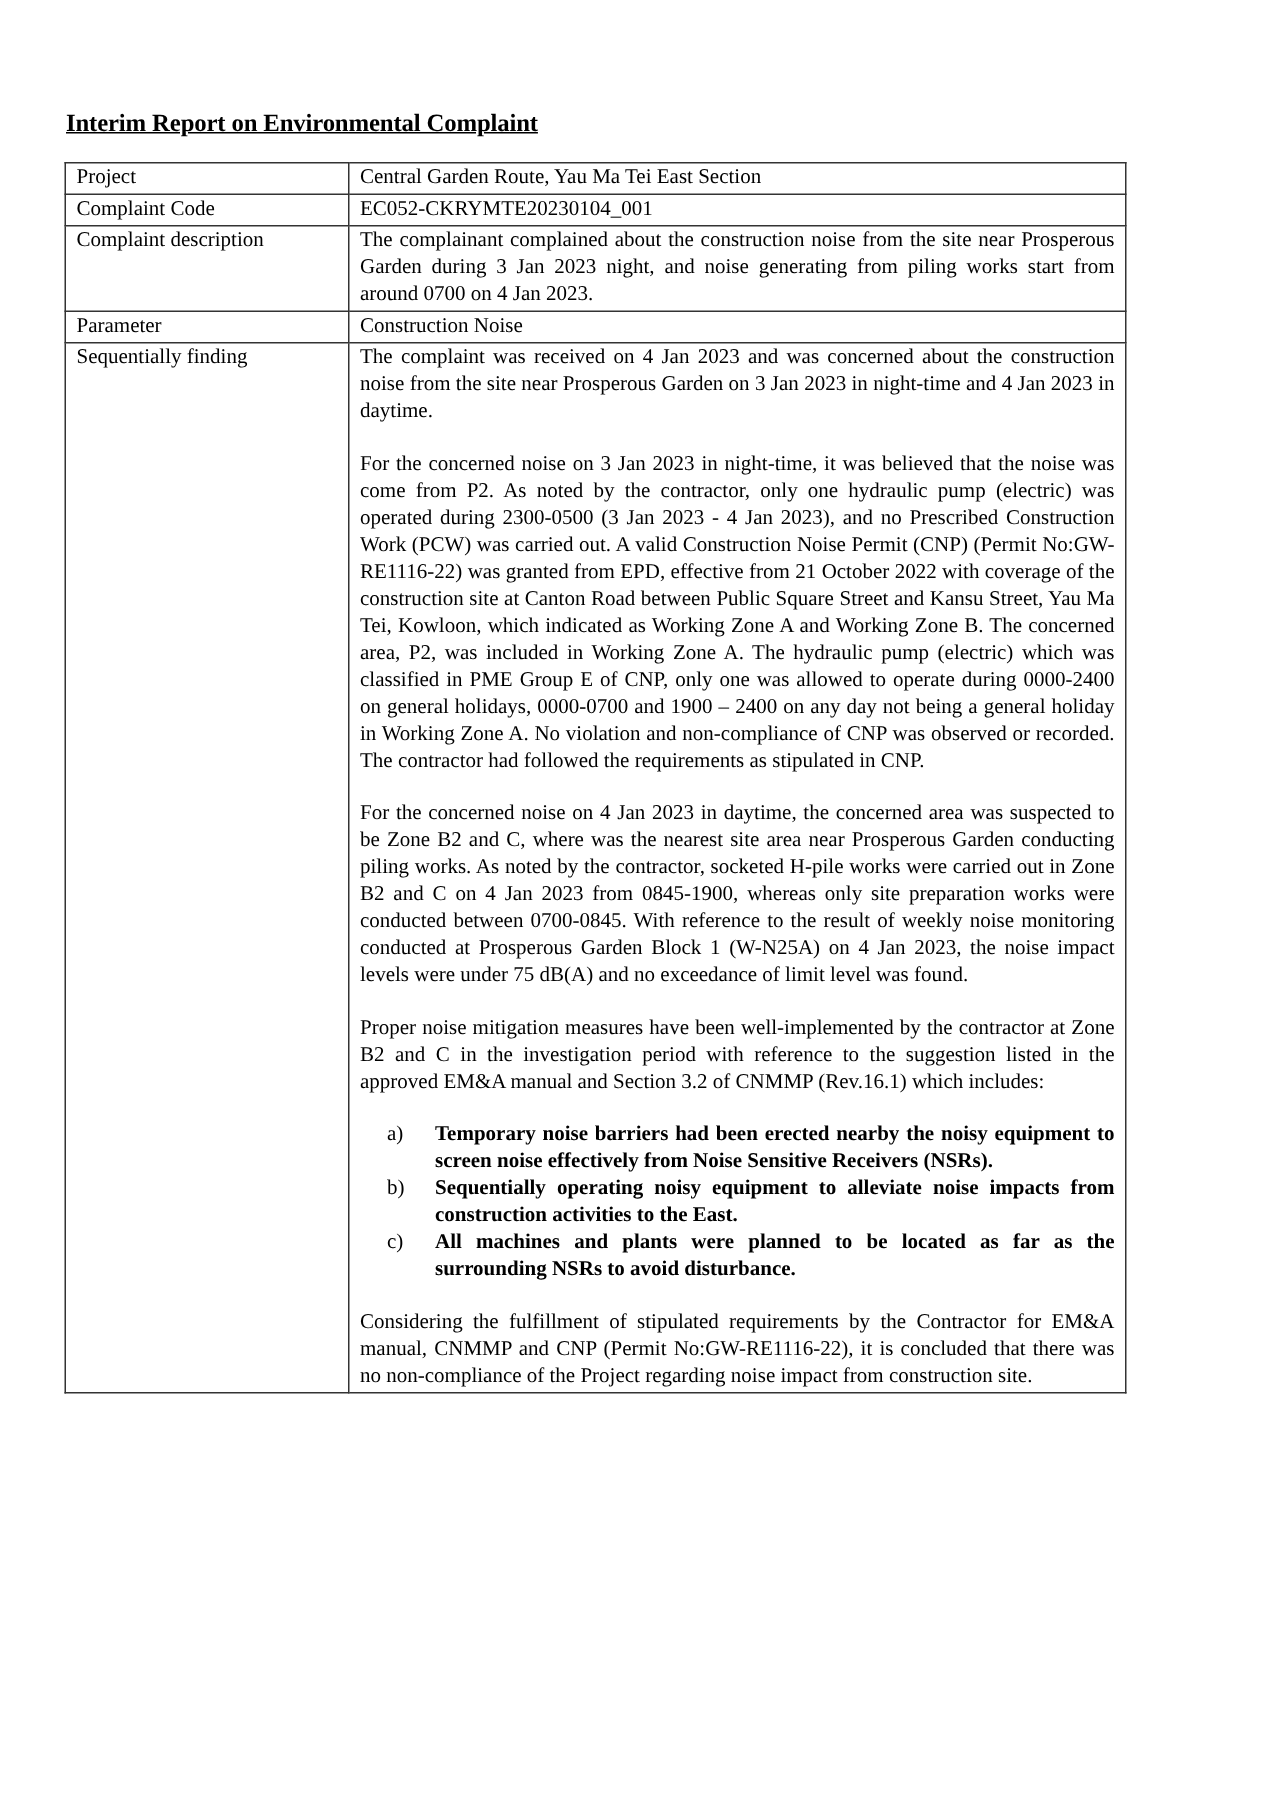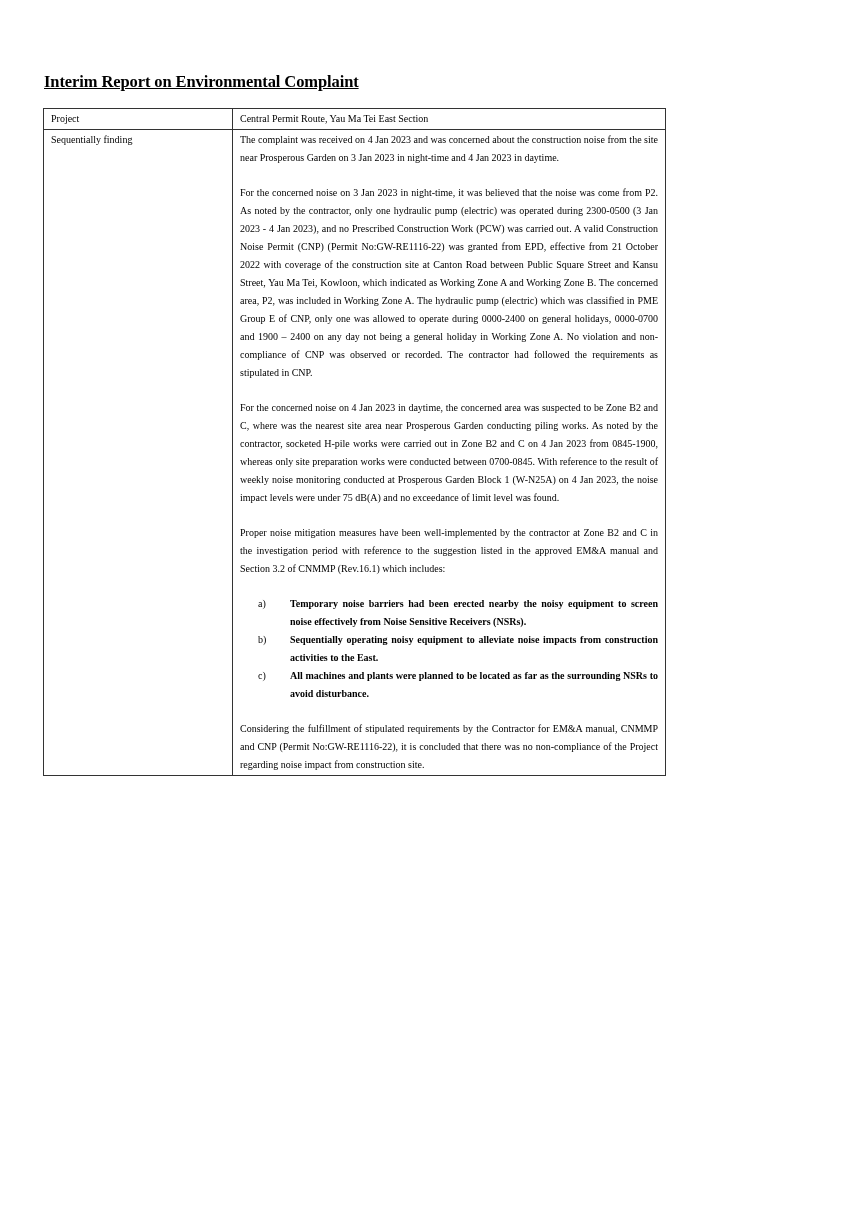--- a/index.html
+++ b/index.html
@@ -21,23 +21,23 @@
       top: 72px;
       font-size: 16.5px;
       font-weight: bold;
       text-decoration: underline;
       letter-spacing: -0.1px;
     }
     table.report {
       position: absolute;
       left: 43px;
       top: 108px;
-      width: 623px;
+      width: 708px;
       border-collapse: collapse;
-      font-size: 10px;
+      font-size: 14px;
       line-height: 18px;
     }
     table.report td {
       border: 1px solid #333;
       vertical-align: top;
       padding: 1px 7px 1px 7px;
     }
     td.label {
       width: 174px;
     }
@@ -71,21 +71,33 @@
   </style>
 </head>
 <body>
 
 <div class="page-title">Interim Report on Environmental Complaint</div>
 
 <table class="report">
   <tbody>
     <tr>
       <td class="label">Project</td>
-      <td class="value">Central Permit Route, Yau Ma Tei East Section</td>
+      <td class="value">Central Garden Route, Yau Ma Tei East Section</td>
+    </tr>
+    <tr>
+      <td class="label">Complaint Code</td>
+      <td class="value">EC052-CKRYMTE20230104_001</td>
+    </tr>
+    <tr>
+      <td class="label">Complaint description</td>
+      <td class="value">The complainant complained about the construction noise from the site near Prosperous Garden during 3 Jan 2023 night, and noise generating from piling works start from around 0700 on 4 Jan 2023.</td>
+    </tr>
+    <tr>
+      <td class="label">Parameter</td>
+      <td class="value">Construction Noise</td>
     </tr>
     <tr>
       <td class="label">Sequentially finding</td>
       <td class="value">
         <p>The complaint was received on 4 Jan 2023 and was concerned about the construction noise from the site near Prosperous Garden on 3 Jan 2023 in night-time and 4 Jan 2023 in daytime.</p>
         <p>For the concerned noise on 3 Jan 2023 in night-time, it was believed that the noise was come from P2. As noted by the contractor, only one hydraulic pump (electric) was operated during 2300-0500 (3 Jan 2023 - 4 Jan 2023), and no Prescribed Construction Work (PCW) was carried out. A valid Construction Noise Permit (CNP) (Permit No:GW-RE1116-22) was granted from EPD, effective from 21 October 2022 with coverage of the construction site at Canton Road between Public Square Street and Kansu Street, Yau Ma Tei, Kowloon, which indicated as Working Zone A and Working Zone B. The concerned area, P2, was included in Working Zone A. The hydraulic pump (electric) which was classified in PME Group E of CNP, only one was allowed to operate during 0000-2400 on general holidays, 0000-0700 and 1900 – 2400 on any day not being a general holiday in Working Zone A. No violation and non-compliance of CNP was observed or recorded. The contractor had followed the requirements as stipulated in CNP.</p>
         <p>For the concerned noise on 4 Jan 2023 in daytime, the concerned area was suspected to be Zone B2 and C, where was the nearest site area near Prosperous Garden conducting piling works. As noted by the contractor, socketed H-pile works were carried out in Zone B2 and C on 4 Jan 2023 from 0845-1900, whereas only site preparation works were conducted between 0700-0845. With reference to the result of weekly noise monitoring conducted at Prosperous Garden Block 1 (W-N25A) on 4 Jan 2023, the noise impact levels were under 75 dB(A) and no exceedance of limit level was found.</p>
         <p>Proper noise mitigation measures have been well-implemented by the contractor at Zone B2 and C in the investigation period with reference to the suggestion listed in the approved EM&amp;A manual and Section 3.2 of CNMMP (Rev.16.1) which includes:</p>
         <ol class="measures">
           <li>

